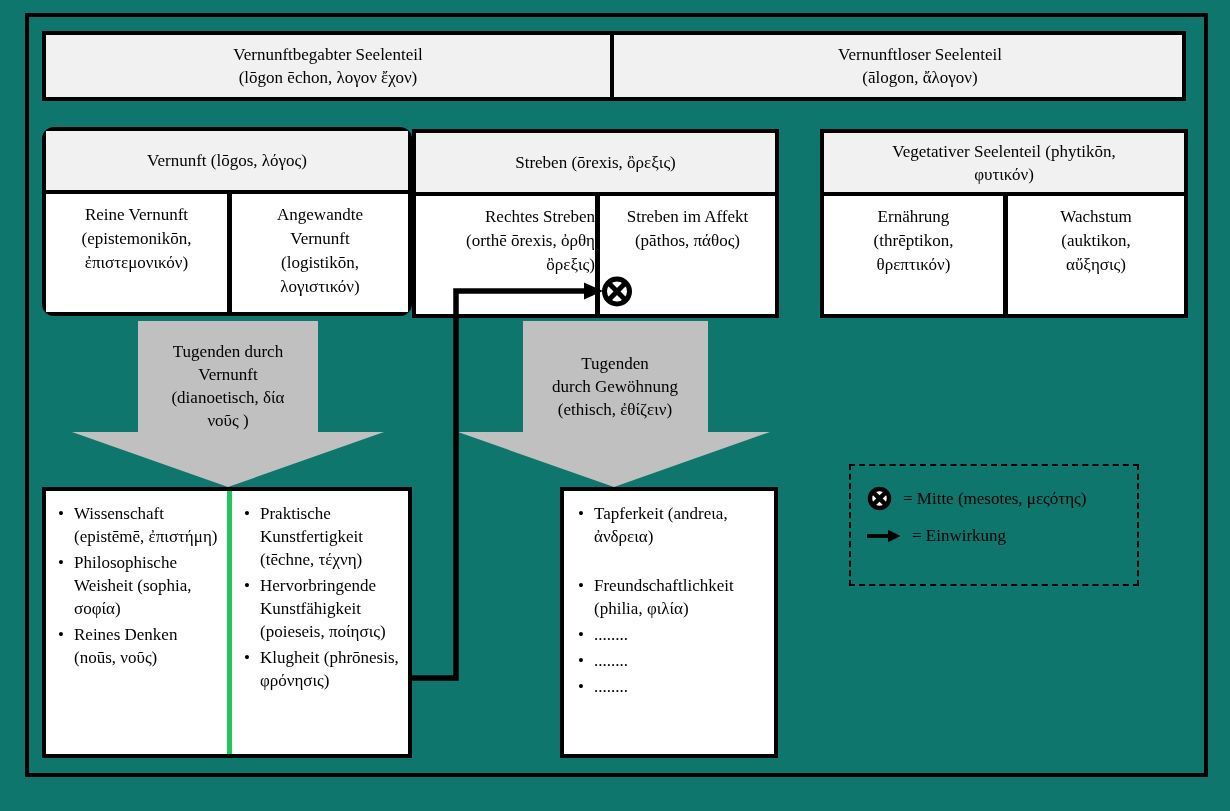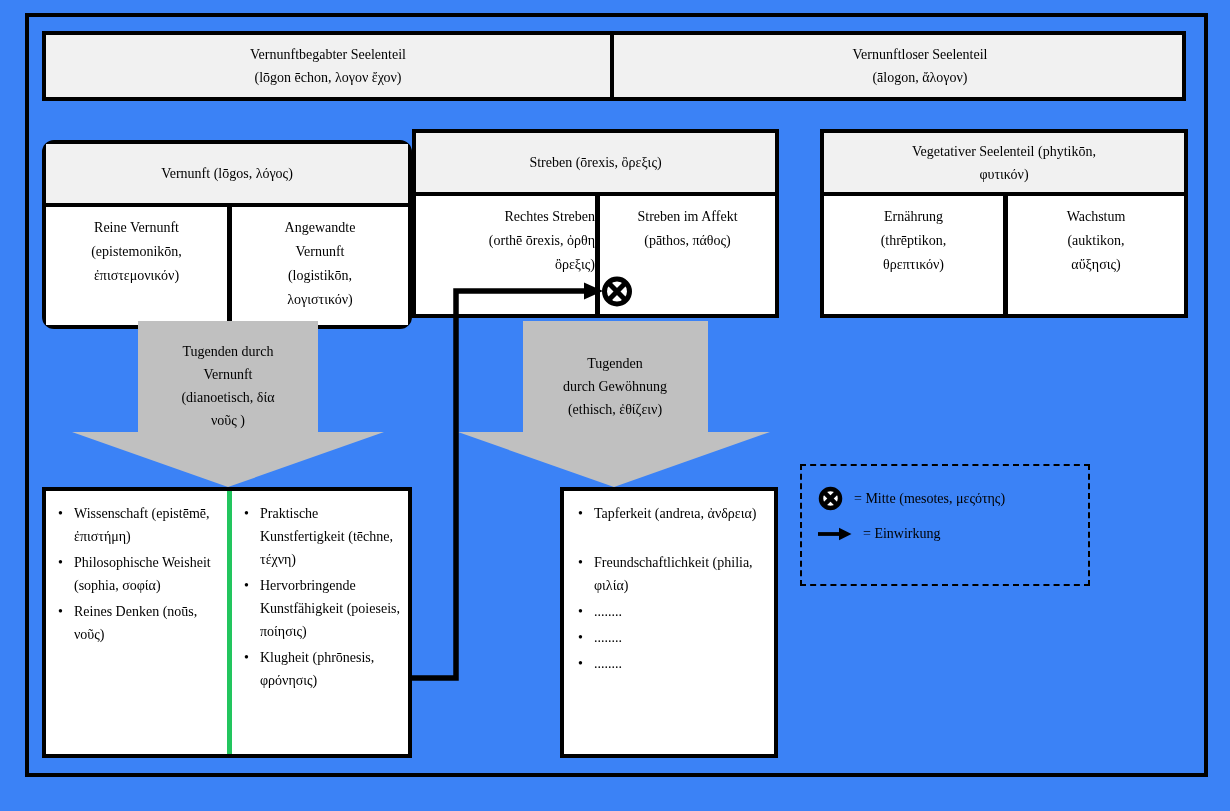--- a/index.html
+++ b/index.html
@@ -1,17 +1,17 @@
 <!DOCTYPE html>
 <html><head>
 <meta charset="utf-8">
 <style>
   html,body{margin:0;padding:0;background:#fff;}
-  .canvas{position:relative;width:1230px;height:811px;background:#3b82f6;
-          font-family:"Liberation Serif","DejaVu Serif",serif;font-size:14px;color:#000;overflow:hidden;}
+  .canvas{position:relative;width:1230px;height:811px;background:#0f766e;
+          font-family:"Liberation Serif","DejaVu Serif",serif;font-size:17px;color:#000;overflow:hidden;}
   .frame{position:absolute;left:25px;top:13px;width:1183px;height:764px;border:4px solid #000;box-sizing:border-box;}
   .box{position:absolute;box-sizing:border-box;border:4px solid #000;background:#fff;}
   .hdrfill{background:#f1f1f1;}
   .topbox{display:flex;flex-direction:column;justify-content:center;align-items:center;text-align:center;line-height:23px;}
   .group{position:absolute;box-sizing:border-box;border:4px solid #000;background:#fff;display:flex;flex-direction:column;}
   .g-header{height:63px;border-bottom:4px solid #000;background:#f1f1f1;display:flex;flex-direction:column;
             justify-content:center;align-items:center;text-align:center;line-height:23px;box-sizing:border-box;}
   .g-cells{flex:1;display:flex;}
   .g-cell{flex:1;padding-top:9px;text-align:center;line-height:24px;box-sizing:border-box;background:#fff;}
   .g-cell.first{border-right:5px solid #000;}
@@ -19,21 +19,21 @@
   .g2 .g-cell.first{flex:0 0 184px;text-align:right;}
   .g3 .g-cell.first{flex:0 0 184px;}
   .arrow-label{position:absolute;text-align:center;line-height:23px;}
   .vbox{display:flex;}
   .vcol{flex:1;padding:11px 4px 0 8px;box-sizing:border-box;text-align:left;line-height:23px;}
   .vcol.first{flex:0 0 186px;border-right:5px solid #22c55e;}
   .vitem{position:relative;padding-left:20px;margin-bottom:3px;}
   .vitem::before{content:"\2022";position:absolute;left:4px;}
   .gap-top{margin-top:26px;}
   .ethical-box{padding:11px 4px 0 10px;line-height:23px;}
-  .legend{position:absolute;left:800px;top:464px;width:290px;height:122px;border:2px dashed #000;
+  .legend{position:absolute;left:849px;top:464px;width:290px;height:122px;border:2px dashed #000;
           box-sizing:border-box;padding:19px 0 0 15px;text-align:right;}
   .l-item{display:flex;align-items:center;gap:10px;margin-bottom:14px;}
   .l-item svg{flex:0 0 auto;}
   svg.overlay{position:absolute;left:0;top:0;pointer-events:none;}
 </style>
 </head>
 <body>
 
 <div class="canvas">
 
@@ -41,21 +41,21 @@
 
   <div class="box hdrfill topbox" style="left:42px;top:31px;width:572px;height:70px;">
     <div>Vernunftbegabter Seelenteil</div>
     <div>(lōgon ēchon, λογον ἔχον)</div>
   </div>
   <div class="box hdrfill topbox" style="left:610px;top:31px;width:576px;height:70px;padding-left:44px;">
     <div>Vernunftloser Seelenteil</div>
     <div>(ālogon, ἄλογον)</div>
   </div>
 
-  <div class="group g1" style="left:42px;top:140px;width:370px;height:189px;border-radius:12px;">
+  <div class="group g1" style="left:42px;top:127px;width:370px;height:189px;border-radius:12px;">
     <div class="g-header">
       <div>Vernunft (lōgos, λόγος)</div>
     </div>
     <div class="g-cells">
       <div class="g-cell first">
         <div>Reine Vernunft</div>
         <div>(epistemonikōn,</div>
         <div>ἐπιστεμονικόν)</div>
       </div>
       <div class="g-cell">

